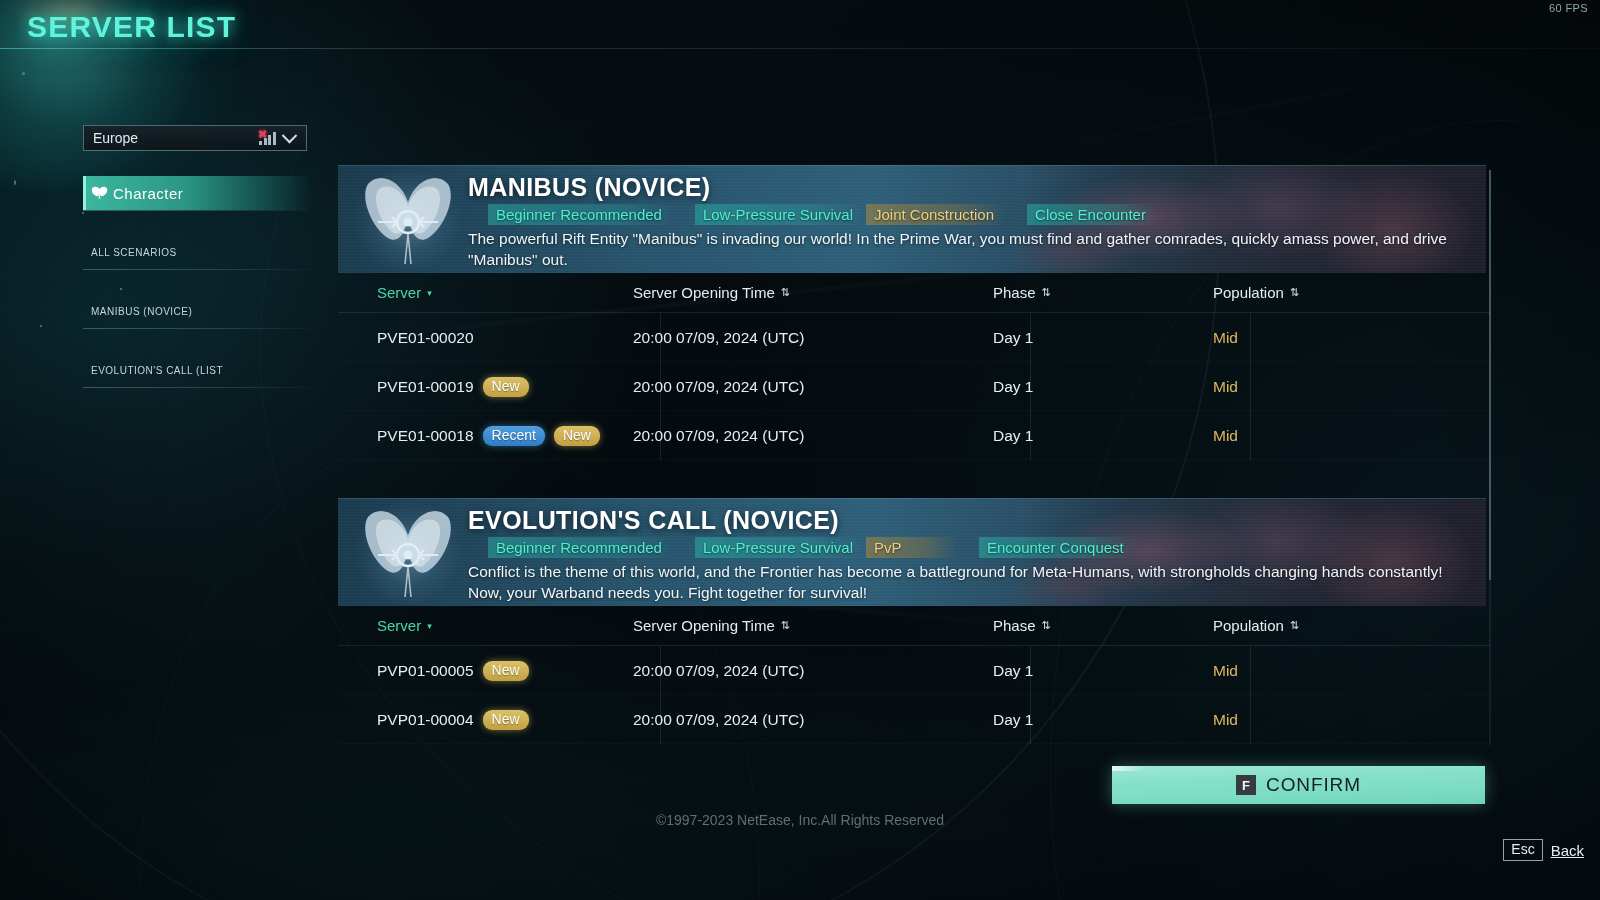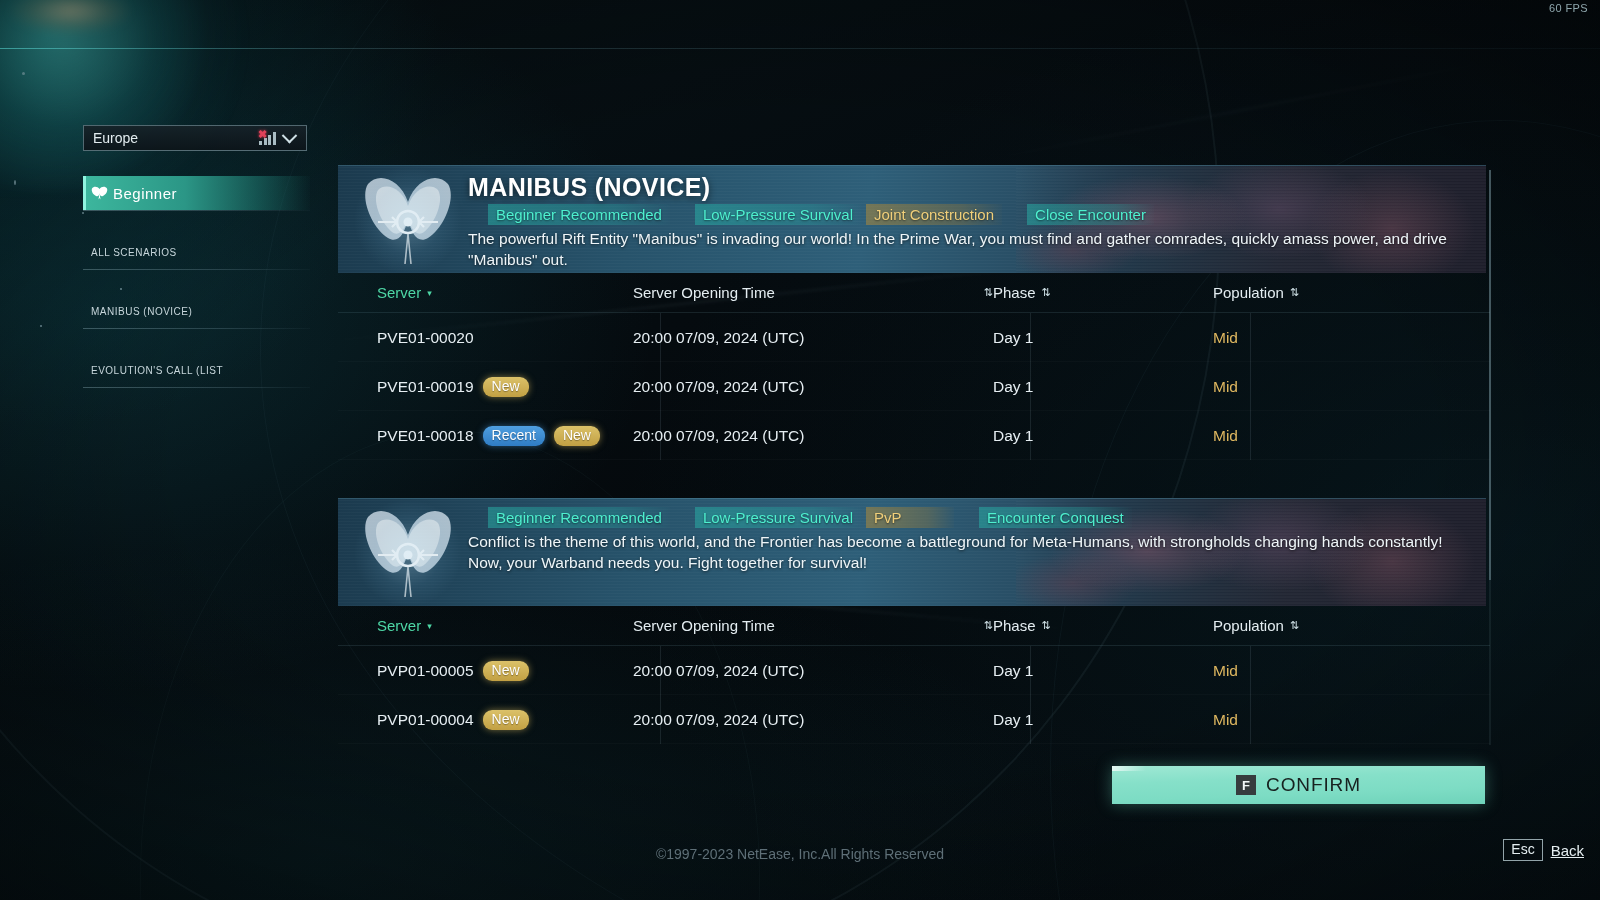--- a/index.html
+++ b/index.html
@@ -177,21 +177,21 @@
   .scen-desc {
     margin-top:3px; font-size:15.5px; line-height:21px; color:#eef5f8;
     text-shadow:0 1px 3px rgba(0,0,0,0.65); max-width:1000px;
   }
   .thead {
     display:flex; height:40px; align-items:center;
     border-bottom:1px solid rgba(120,160,175,0.16);
   }
   .th { font-size:15px; color:#e4edf1; display:flex; align-items:center; }
   .th.server { color:#4ed7a6; padding-left:39px; width:295px; }
-  .th.time { width:360px;justify-content:space-between; }
+  .th.time { width:360px; }
   .th.phase { width:220px; }
   .th.pop   { width:230px; }
   .sort-ico { margin-left:6px; font-size:11px; color:#cfe0e6; line-height:11px; }
   .caret-ico { margin-left:6px; font-size:9px; color:#4ed7a6; }
 
   .trow {
     display:flex; height:49px; align-items:center; position:relative;
   }
   .trow::after {
     content:""; position:absolute; left:0; right:0; bottom:0; height:1px;
@@ -247,21 +247,21 @@
     width:20px; height:20px; background:#363c3e; color:#f2f7f8;
     font-size:13px; font-weight:bold;
     display:flex; align-items:center; justify-content:center;
     margin-right:10px;
   }
   #confirm-label {
     font-size:19px; letter-spacing:0.9px; color:#17211f;
   }
   #copyright {
     position:absolute; left:0; top:812px; width:1600px; text-align:center;
-    font-size:14px; color:#5e6f77;margin-top:34px;
+    font-size:14px; color:#5e6f77;
   }
   #back-hint {
     position:absolute; right:16px; top:839px;
     display:flex; align-items:center; gap:8px;
   }
   #esc-key {
     border:1px solid rgba(195,215,222,0.75); padding:0px 7px 1px;
     font-size:14px; color:#e5eef1; line-height:19px;
   }
   #back-label { font-size:15px; color:#e5eef1;text-decoration:underline; }
@@ -282,20 +282,21 @@
   <div class="flare"></div>
   <div class="speck" style="left:22px;top:72px;width:3px;height:3px;"></div>
   <div class="speck" style="left:82px;top:212px;width:2px;height:2px;"></div>
   <div class="speck" style="left:40px;top:325px;width:2px;height:2px;"></div>
   <div class="speck" style="left:120px;top:288px;width:2px;height:2px;"></div>
   <div class="speck" style="left:14px;top:180px;width:2px;height:5px;"></div>
   <div class="vignette"></div>
 </div>
 
 <div id="header">
+  <div id="page-title">SERVER LIST</div>
   <div id="header-rule"></div>
   <div id="fps-counter">60 FPS</div>
 </div>
 
 <div id="region-select">
   <span id="region-value">Europe</span>
   <span class="signal-icon">
     <i></i>
       <i></i>
       <i></i>
@@ -305,21 +306,21 @@
   <span class="chev-down"></span>
 </div>
 
 <div id="sidebar">
 
   <div class="side-item active">
     <svg class="moth-mini" viewBox="0 0 34 28">
       <path d="M17 6 C13 0 5 0 2 5 C0 10 4 17 10 20 C14 22 16 19 17 15 C18 19 20 22 24 20 C30 17 34 10 32 5 C29 0 21 0 17 6 Z" fill="#ffffff"></path>
       <path d="M17 13 L15 27 L17 24 L19 27 Z" fill="#ffffff"></path>
     </svg>
-    <span>Beginner</span>
+    <span>Character</span>
   </div>
   <div class="side-sep"></div>
 
   <div class="side-gap"></div>
   <div class="side-item">
     <span>ALL SCENARIOS</span>
   </div>
   <div class="side-sep"></div>
 
   <div class="side-gap"></div>
@@ -434,20 +435,21 @@
           <path d="M50 34 C56 16 72 10 80 18 C86 28 78 50 66 60 C59 65 53 58 50 46 Z" fill="#ffffff" opacity="0.55"></path>
           <circle cx="50" cy="50" r="11" fill="none" stroke="#ffffff" stroke-width="2.5"></circle>
           <circle cx="50" cy="50" r="4.5" fill="#ffffff"></circle>
           <path d="M20 50 L38 50 M34 45 L39 50 L34 55" fill="none" stroke="#ffffff" stroke-width="2.2"></path>
           <path d="M80 50 L62 50 M66 45 L61 50 L66 55" fill="none" stroke="#ffffff" stroke-width="2.2"></path>
           <path d="M50 62 L47 92 M50 62 L53 92" stroke="#ffffff" stroke-width="1.6" fill="none" opacity="0.7"></path>
         </g>
       </svg>
     </div>
     <div class="banner-txt">
+      <div class="scen-title">EVOLUTION'S CALL (NOVICE)</div>
       <div class="tag-row">
         <span class="tag cyan">Beginner Recommended</span>
         <span class="tag cyan">Low-Pressure Survival</span>
         <span class="tag gold" style="min-width:88px;">PvP</span>
         <span class="tag cyan">Encounter Conquest</span>
       </div>
       <div class="scen-desc">Conflict is the theme of this world, and the Frontier has become a battleground for Meta-Humans, with strongholds changing hands constantly! Now, your Warband needs you. Fight together for survival!</div>
     </div>
   </div>
 

